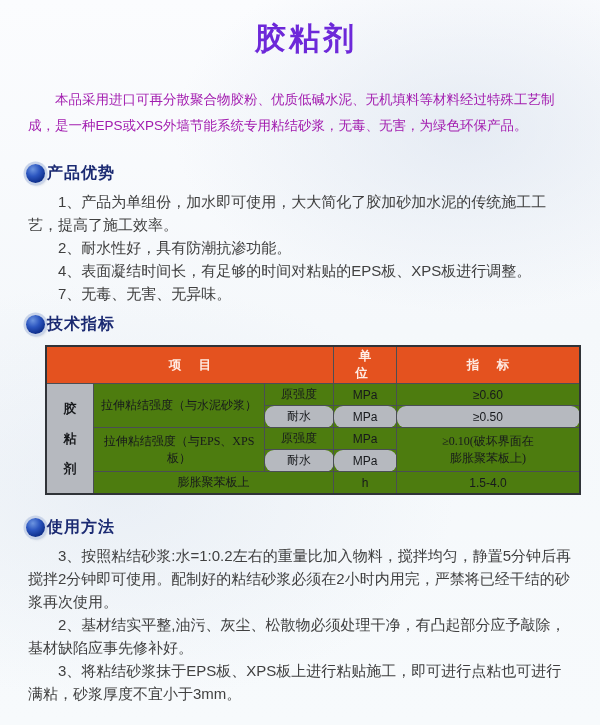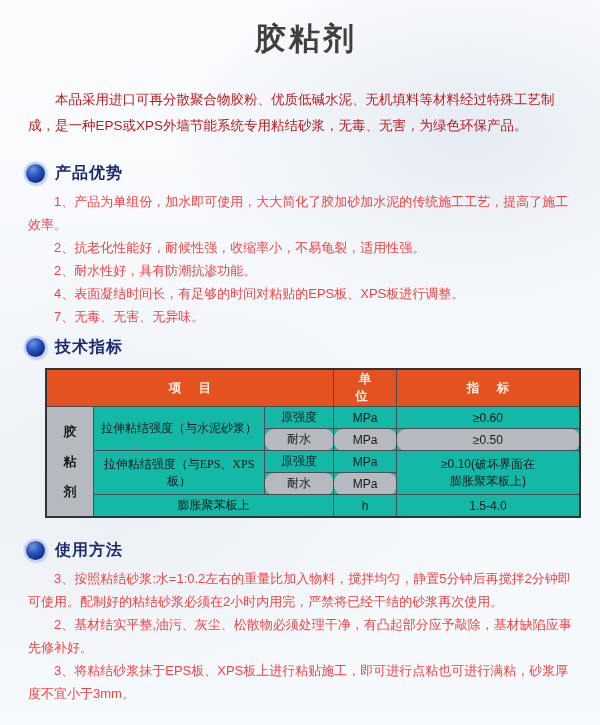--- a/index.html
+++ b/index.html
@@ -10,66 +10,66 @@
     background:
       radial-gradient(ellipse 420px 260px at 78% 18%, rgba(214,223,236,.55), rgba(214,223,236,0) 70%),
       radial-gradient(ellipse 480px 300px at 20% 68%, rgba(219,227,238,.45), rgba(219,227,238,0) 70%),
       linear-gradient(180deg,#fbfcfe 0%,#f5f8fb 45%,#f7fafc 100%);
   }
   .page{padding:0 16px 0 28px;}
 
   
   .doc-title{
     margin:18px 0 0 0;text-align:center;
-    font-size:31px;font-weight:bold;color:#404040;letter-spacing:3px;
+    font-size:31px;font-weight:bold;color:#6d28d9;letter-spacing:3px;
     font-family:"Liberation Serif","DejaVu Serif",serif;
   }
 
   
   .intro{
     margin:27px 4px 0 0;font-size:13.5px;line-height:26px;
-    text-indent:2em;color:#b91c1c;
+    text-indent:2em;color:#a21caf;
   }
 
   
-  .section-heading{display:flex;align-items:center;gap:10px;margin:0 0 0 -2px;height:24px;}
+  .section-heading{display:flex;align-items:center;gap:2px;margin:0 0 0 -2px;height:24px;}
   .bullet{
     width:19px;height:19px;border-radius:50%;flex:0 0 auto;
     background:radial-gradient(circle at 36% 28%, #6d95e0 0%, #2c56c0 38%, #10318f 72%, #0a2168 100%);
     box-shadow:0 0 0 2.5px #c9d4e9, 1.5px 2px 3px rgba(40,60,110,.35);
   }
   .heading-text{font-size:16px;font-weight:bold;color:#1b2a72;letter-spacing:1px;}
 
   
-  .item{margin:0;font-size:13px;line-height:23px;text-indent:2em;color:#ef4444;}
+  .item{margin:0;font-size:15px;line-height:23px;text-indent:2em;color:#404040;}
   .items-block{margin-top:5px;padding-right:8px;}
 
   
   table.spec{
     border-collapse:collapse;margin:9px 0 0 17px;
-    font-size:12px;color:#17191c;background:#14b8a6;
+    font-size:12px;color:#17191c;background:#4d7c0f;
     border:2px solid #303338;
   }
   table.spec td,table.spec th{
     border:1px solid #4a4e54;text-align:center;vertical-align:middle;
     padding:1px 3px;height:19px;
   }
   table.spec thead th{
     background:#e4521f;color:#ffece4;font-weight:bold;
     letter-spacing:7px;text-indent:7px;height:18px;font-size:12.5px;
   }
   .col-group{width:40px;}
   .col-desc{width:164px;font-family:Liberation Serif, serif;}
   .col-cond{width:62px;}
   .col-unit{width:56px;}
   .col-value{width:176px;margin-top:16px;}
   .gray{background:#b6b9bf;border-radius:9px;}
   .group-cell{background:#b6b9bf;font-weight:bold;font-size:13px;padding:4px 0;}
   .group-cell .vchar{display:block;line-height:30px;}
-  .value-two-line{line-height:17px;padding:2px 0;}
+  .value-two-line{line-height:17px;padding:2px 0;font-family:Liberation Serif, serif;}
 
   
   .sp-adv{margin-top:22px;}
   .sp-spec{margin-top:7px;}
   .sp-usage{margin-top:20px;}
 </style>
 </head>
 <body>
 
 <div class="page">
@@ -78,21 +78,20 @@
 
   <p class="intro">本品采用进口可再分散聚合物胶粉、优质低碱水泥、无机填料等材料经过特殊工艺制成，是一种EPS或XPS外墙节能系统专用粘结砂浆，无毒、无害，为绿色环保产品。</p>
 
   <div class="sp-adv">
     <div class="section-heading">
       <span class="bullet"></span>
       <span class="heading-text">产品优势</span>
     </div>
     <div class="items-block">
       <p class="item">1、产品为单组份，加水即可使用，大大简化了胶加砂加水泥的传统施工工艺，提高了施工效率。</p>
-      <p class="item">2、抗老化性能好，耐候性强，收缩率小，不易龟裂，适用性强。</p>
       <p class="item">2、耐水性好，具有防潮抗渗功能。</p>
       <p class="item">4、表面凝结时间长，有足够的时间对粘贴的EPS板、XPS板进行调整。</p>
       <p class="item">7、无毒、无害、无异味。</p>
     </div>
   </div>
 
   <div class="sp-spec">
     <div class="section-heading">
       <span class="bullet"></span>
       <span class="heading-text">技术指标</span>

